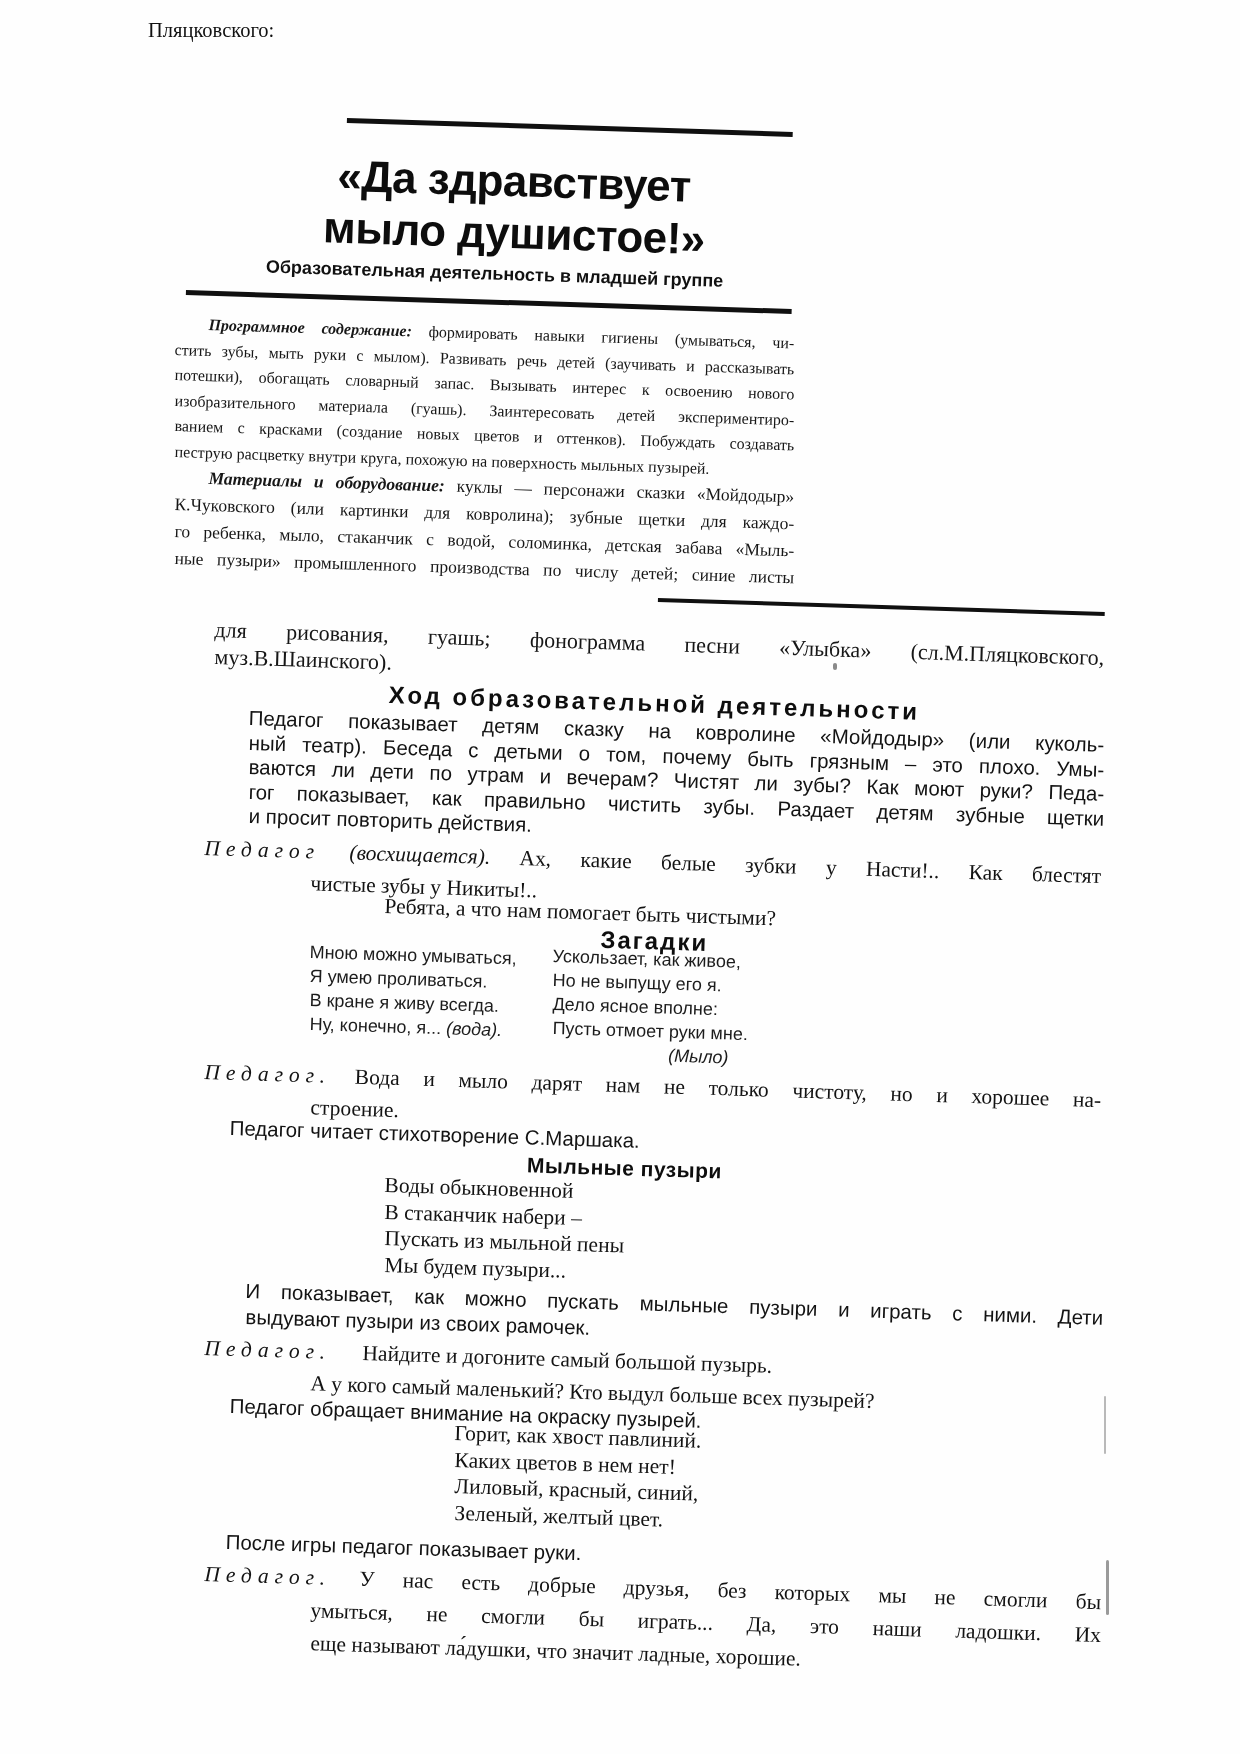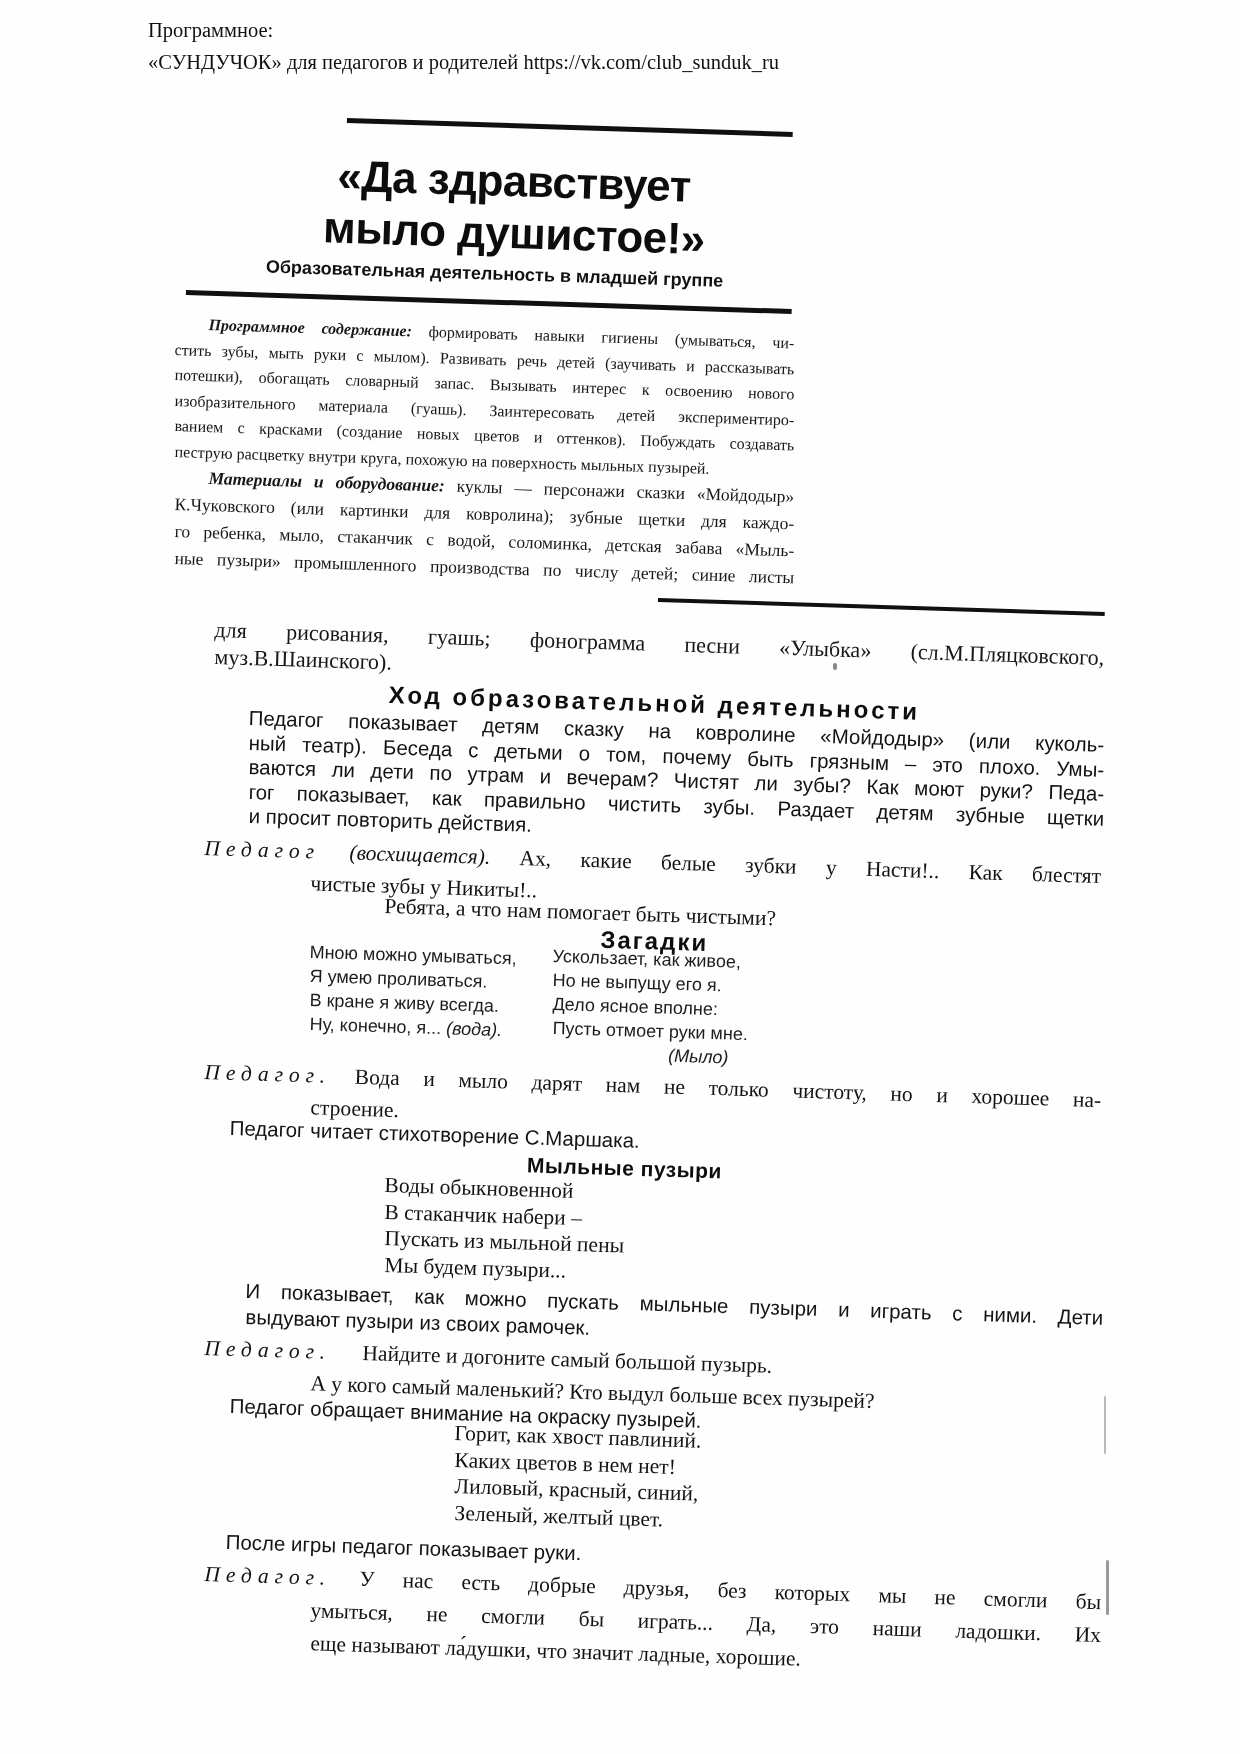--- a/index.html
+++ b/index.html
@@ -41,22 +41,21 @@
   .n3{font-size:20.5px;line-height:26px;width:858px;color:#131313;}
   .d4{line-height:33px;}
   .art{background:#8a8a8a;border-radius:2px;}
 </style>
 </head>
 <body>
 
 <div class="page ser">
 
   <div class="ab pubh" style="left:148px;top:14px;">
-    <div class="nw">Программное:</div>
-    <div class="nw">«СУНДУЧОК» для педагогов и родителей https://vk.com/club_sunduk_ru</div>
+    <div class="nw">Пляцковского:</div>
   </div>
 
   <div class="ab rule tl" style="left:347px;top:118px;width:446px;height:5px;"></div>
 
   <div class="ab sn title ctr" style="left:285px;top:148px;width:460px;">
     <div class="tl nw">«Да здравствует</div>
     <div class="tl nw">мыло душистое!»</div>
   </div>
 
   <div class="ab sn subt ctr" style="left:250px;top:256px;width:490px;">

